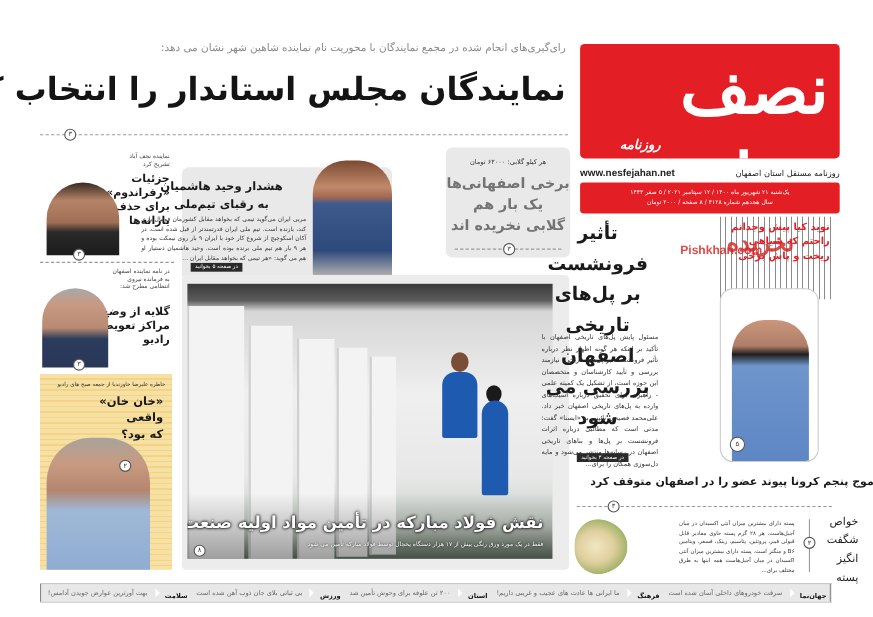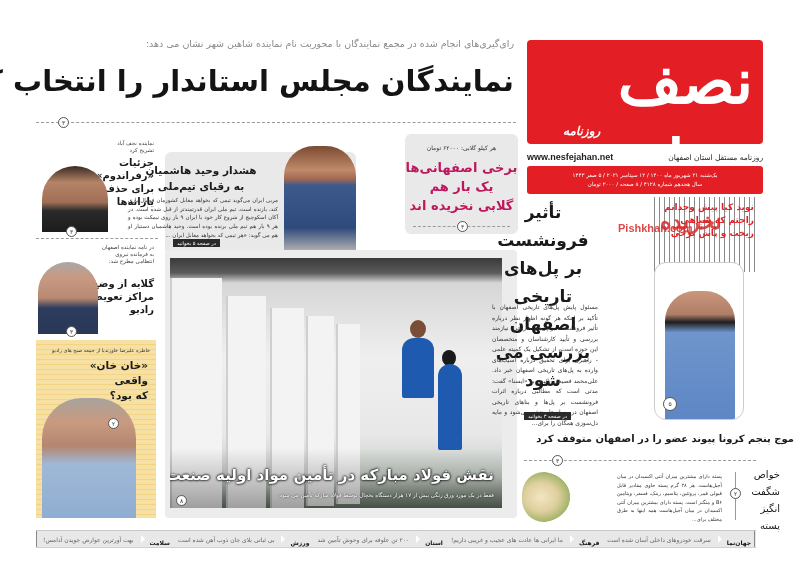--- a/index.html
+++ b/index.html
@@ -21,21 +21,21 @@
   .headline { right: 280px; top: 64px; font-size: 29px; font-weight: 900; color: #141414; white-space: nowrap; letter-spacing: -1px; }
   .rule { height: 0; border-top: 1px dashed #9a9a9a; }
   .pagenum { width: 11px; height: 11px; border: 1px solid #555; border-radius: 50%; font-size: 6px; line-height: 9px; text-align: center; background: #fff; color: #333; direction: ltr; }
 
   
   .gbox { background: #e9e9e9; border-radius: 6px; }
 
   
   .box-pistachio { left: 405px; top: 134px; width: 113px; height: 100px; }
   .box-pistachio .sub { position: absolute; top: 10px; width: 100%; text-align: center; font-size: 6px; color: #333; }
-  .box-pistachio .title { position: absolute; top: 24px; width: 100%; text-align: center; font-size: 13px; font-weight: bold; line-height: 19px; color: #be185d; }
+  .box-pistachio .title { position: absolute; top: 24px; width: 100%; text-align: center; font-size: 13px; font-weight: bold; line-height: 19px; color: #737373; }
 
   
   .box-hashemian { left: 165px; top: 152px; width: 191px; height: 103px; }
   .box-hashemian .photo { position: absolute; right: 0; top: -6px; width: 72px; height: 109px; background: linear-gradient(180deg, #7b4a33 0%, #c08a6a 22%, #a46a52 30%, #3e5a8c 36%, #2e4a7c 75%, #c9c2b8 100%); border-radius: 30px 30px 0 6px; }
   .box-hashemian .title { position: absolute; right: 85px; top: 10px; width: 140px; text-align: center; font-size: 10.5px; font-weight: bold; line-height: 16px; }
   .box-hashemian .body { position: absolute; right: 78px; top: 44px; width: 150px; font-size: 5.5px; line-height: 8.7px; color: #333; text-align: justify; }
   .more-tag { position: absolute; font-size: 5px; color: #fff; background: #2a2a2a; padding: 1px 4px; white-space: nowrap; }
 
   
   .left-item { left: 36px; width: 122px; }

